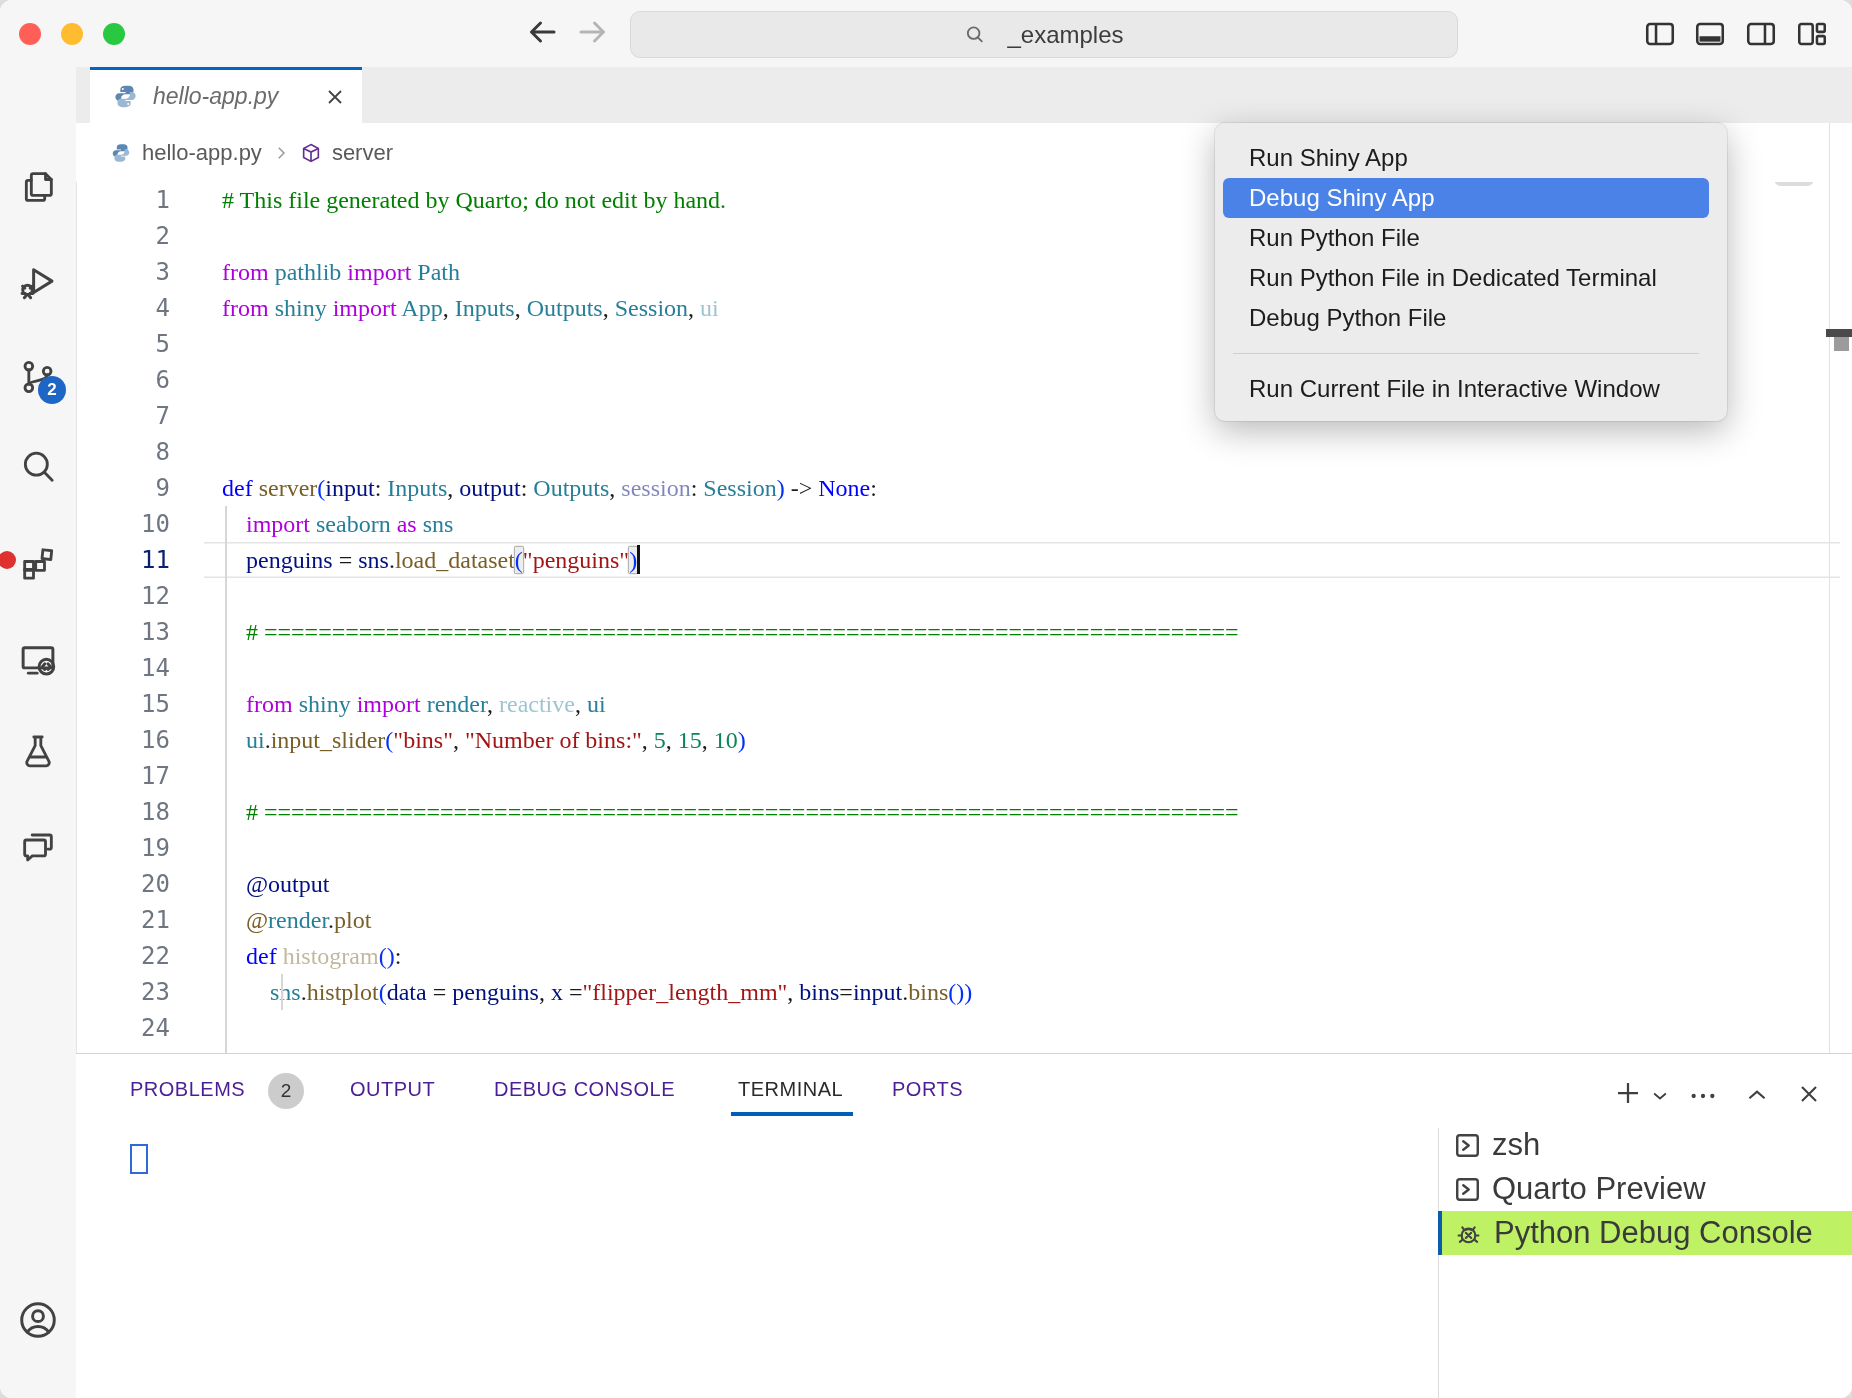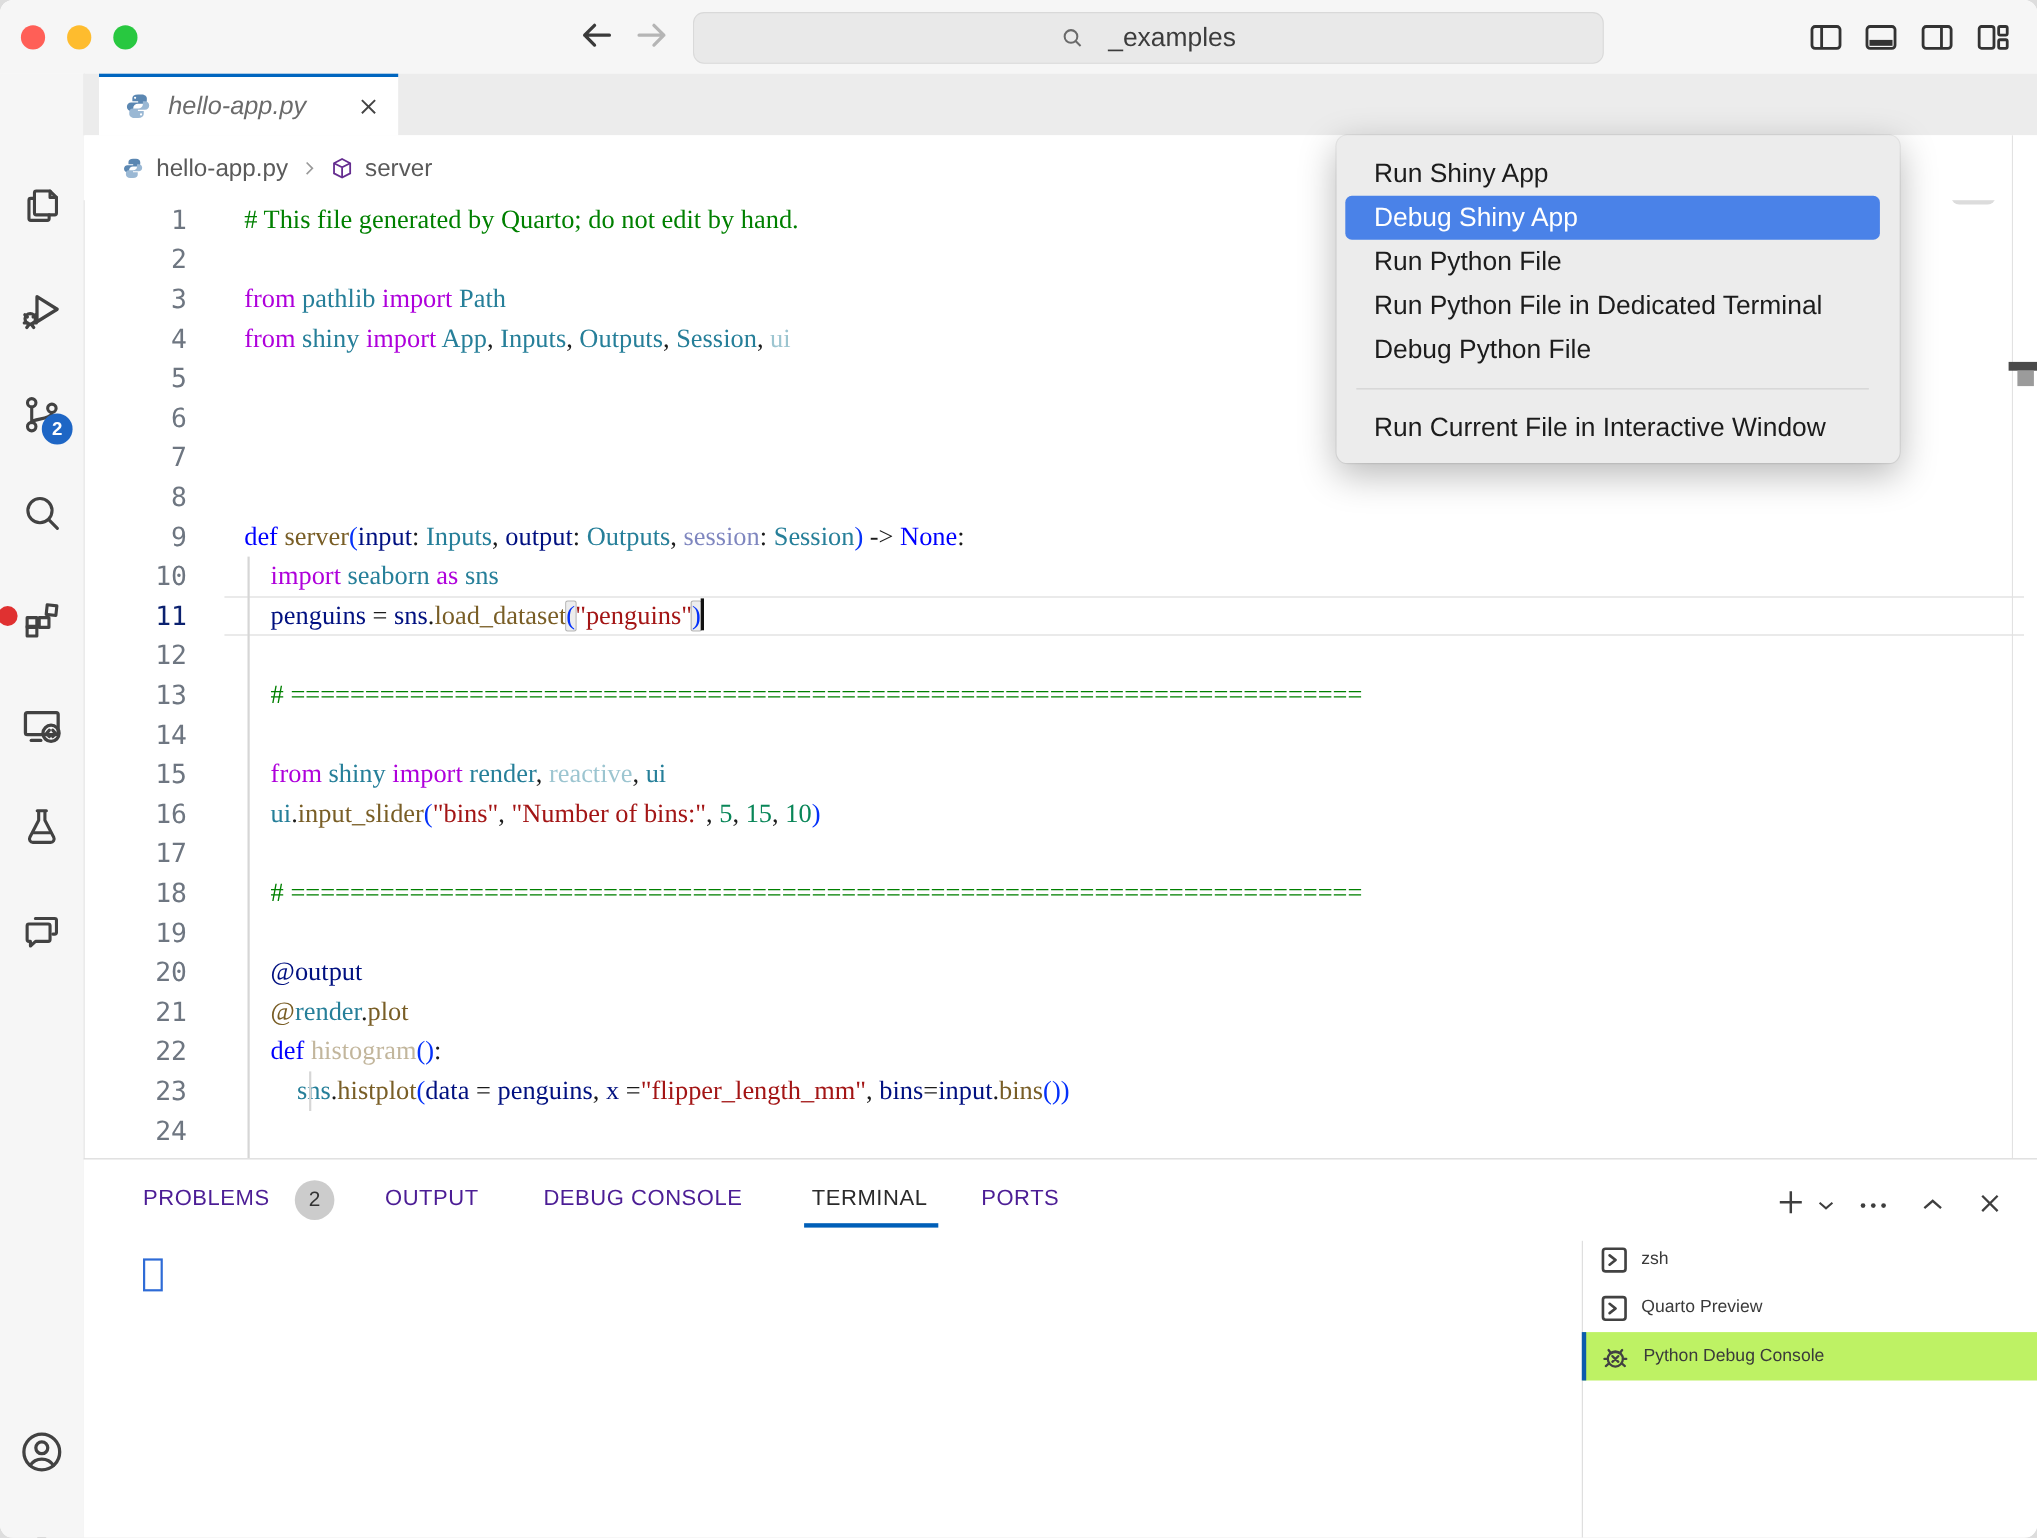--- a/index.html
+++ b/index.html
@@ -63,21 +63,21 @@
   .ptab.active{color:#2b2b2b;}
   #ptab-badge{position:absolute;left:268px;top:1073px;width:36px;height:36px;border-radius:50%;background:#ccc;
     color:#333;font-size:19px;display:flex;align-items:center;justify-content:center;}
   #punderline{position:absolute;left:731px;top:1112px;width:122px;height:3.5px;background:#005fb8;}
   .pact{position:absolute;display:flex;align-items:center;justify-content:center;}
   #prompt{position:absolute;left:130px;top:1144px;height:30px;line-height:30px;
     font-family:"DejaVu Sans Mono",monospace;font-size:23px;color:#2f2f2f;white-space:pre;}
   #pcursor{display:inline-block;width:14px;height:26px;border:2.5px solid #2e6bd6;vertical-align:-5px;}
   #termdivider{position:absolute;left:1438px;top:1128px;width:1px;height:270px;background:#dcdcdc;}
   #termlist{position:absolute;left:1439px;top:1123px;width:413px;}
-  .trow{height:44px;display:flex;align-items:center;padding-left:14px;gap:10px;font-size:16px;color:#3a3a3a;position:relative;}
+  .trow{height:44px;display:flex;align-items:center;padding-left:14px;gap:10px;font-size:31px;color:#3a3a3a;position:relative;}
   .trow.sel{background:#bef264;}
   .trow.sel::before{content:"";position:absolute;left:-1px;top:0;width:3.5px;height:44px;background:#0b5cad;}
   svg{display:block;}
 </style>
 </head>
 <body>
 
 <div id="win">
 
   <div id="titlebar">

